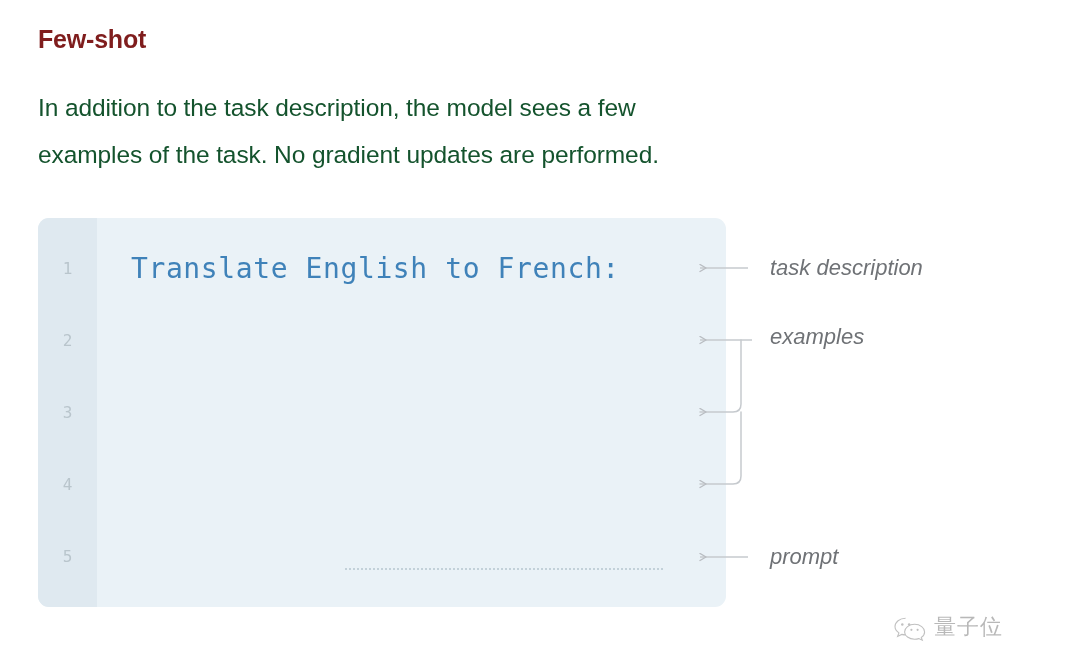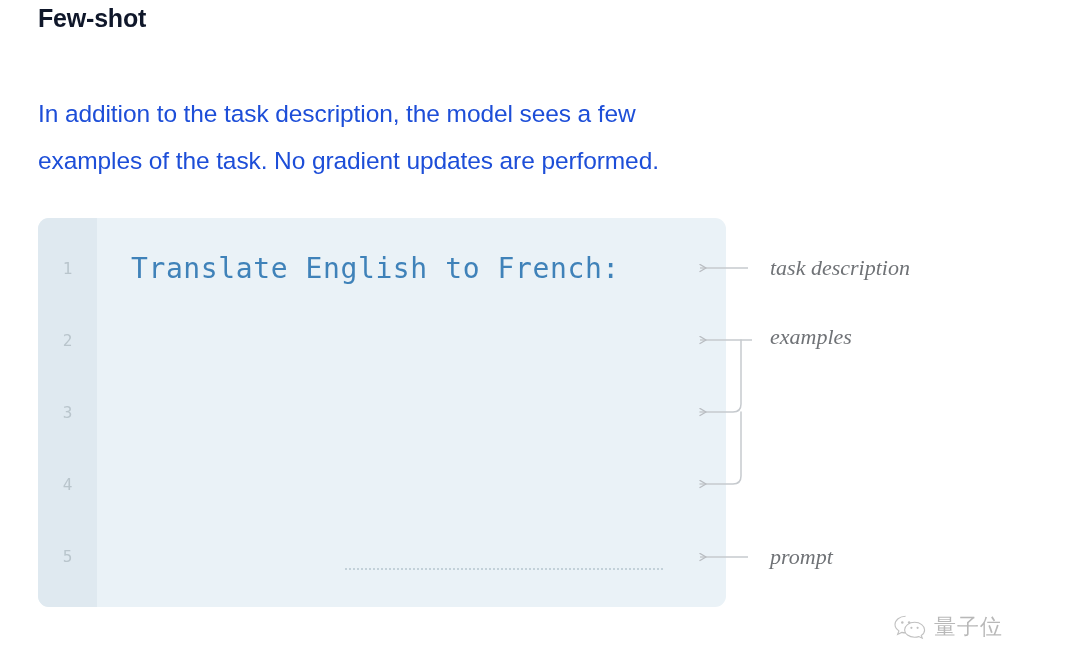--- a/index.html
+++ b/index.html
@@ -19,36 +19,36 @@
   #page-root {
     position: relative;
     width: 1080px;
     height: 657px;
   }
 
   
   .heading {
     position: absolute;
     left: 38px;
-    top: 4px;
+    top: 25px;
     font-size: 25px;
     font-weight: bold;
-    color: #0f172a;
+    color: #7f1d1d;
     letter-spacing: -0.2px;
   }
 
   
   .body-text {
     position: absolute;
     left: 38px;
-    top: 90px;
+    top: 84px;
     width: 640px;
     font-size: 24.5px;
     line-height: 47px;
-    color: #1d4ed8;
+    color: #14532d;
     letter-spacing: -0.1px;
   }
 
   
   .code-block {
     position: absolute;
     left: 38px;
     top: 218px;
     width: 688px;
     height: 389px;
@@ -111,37 +111,37 @@
   .annotations {
     position: absolute;
     left: 0;
     top: 0;
     width: 1080px;
     height: 657px;
     pointer-events: none;
   }
   .ann-label {
     position: absolute;
-    font-family: Liberation Serif, serif;
+    font-family: Liberation Sans, sans-serif;
     font-style: italic;
     font-size: 22px;
     color: #6f7276;
     white-space: nowrap;
   }
   .ann-label.task { left: 770px; top: 255px; }
   .ann-label.examples { left: 770px; top: 324px; }
   .ann-label.prompt { left: 770px; top: 544px; text-align: right; }
 
   
   .watermark {
     position: absolute;
     left: 893px;
     top: 612px;
     display: flex;
-    align-items: center;
+    align-items: flex-end;
     gap: 7px;
     opacity: 0.62;
   }
   .wm-text {
     font-family: "DejaVu Sans", sans-serif;
     font-size: 22px;
     color: #8d8d8d;
     letter-spacing: 1px;
   }
 </style>

